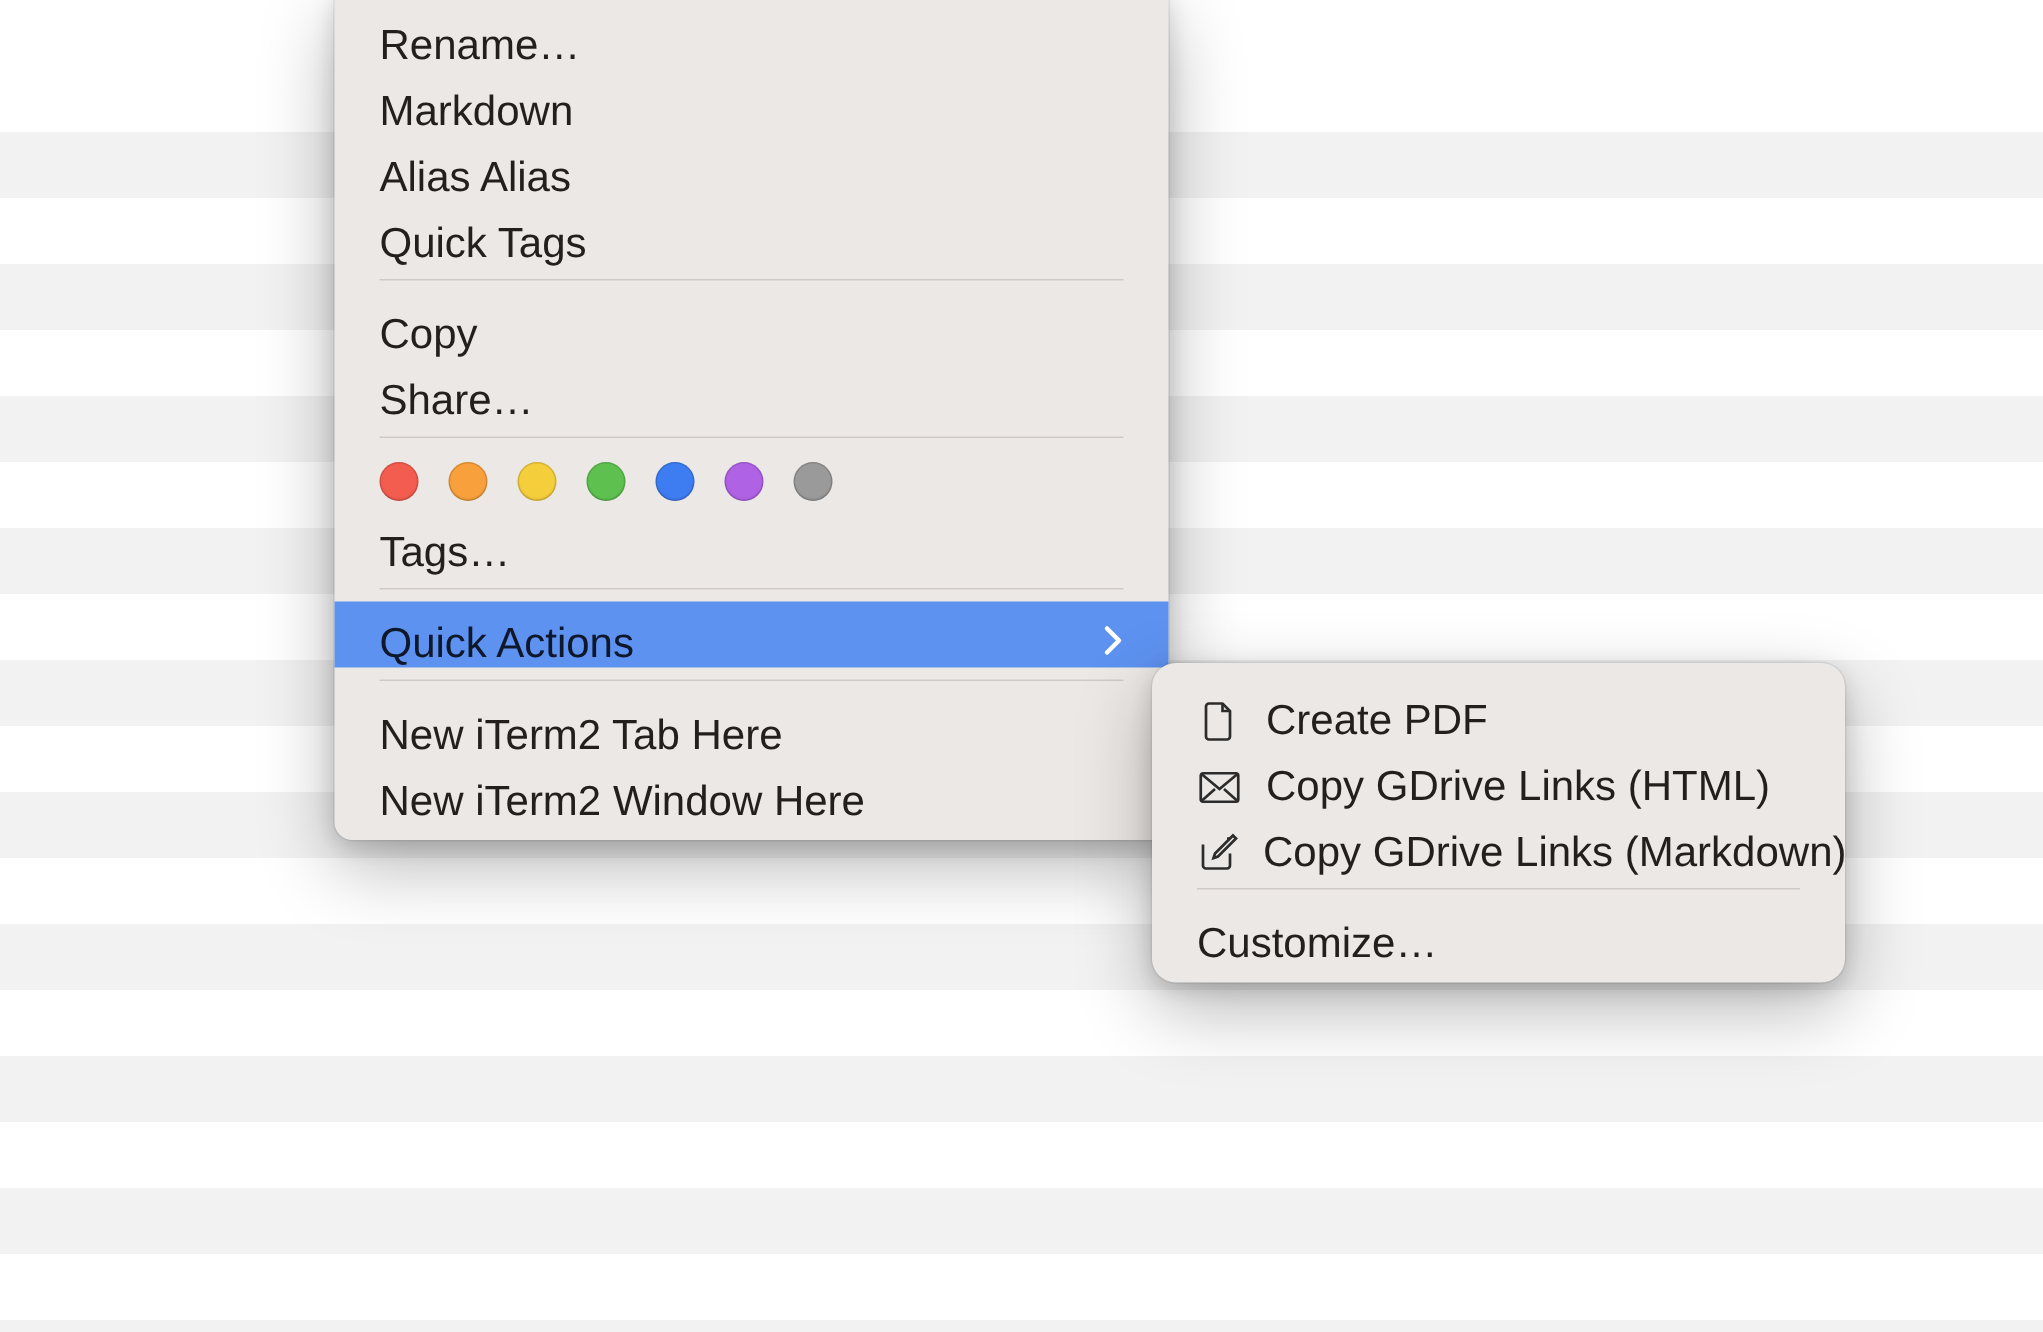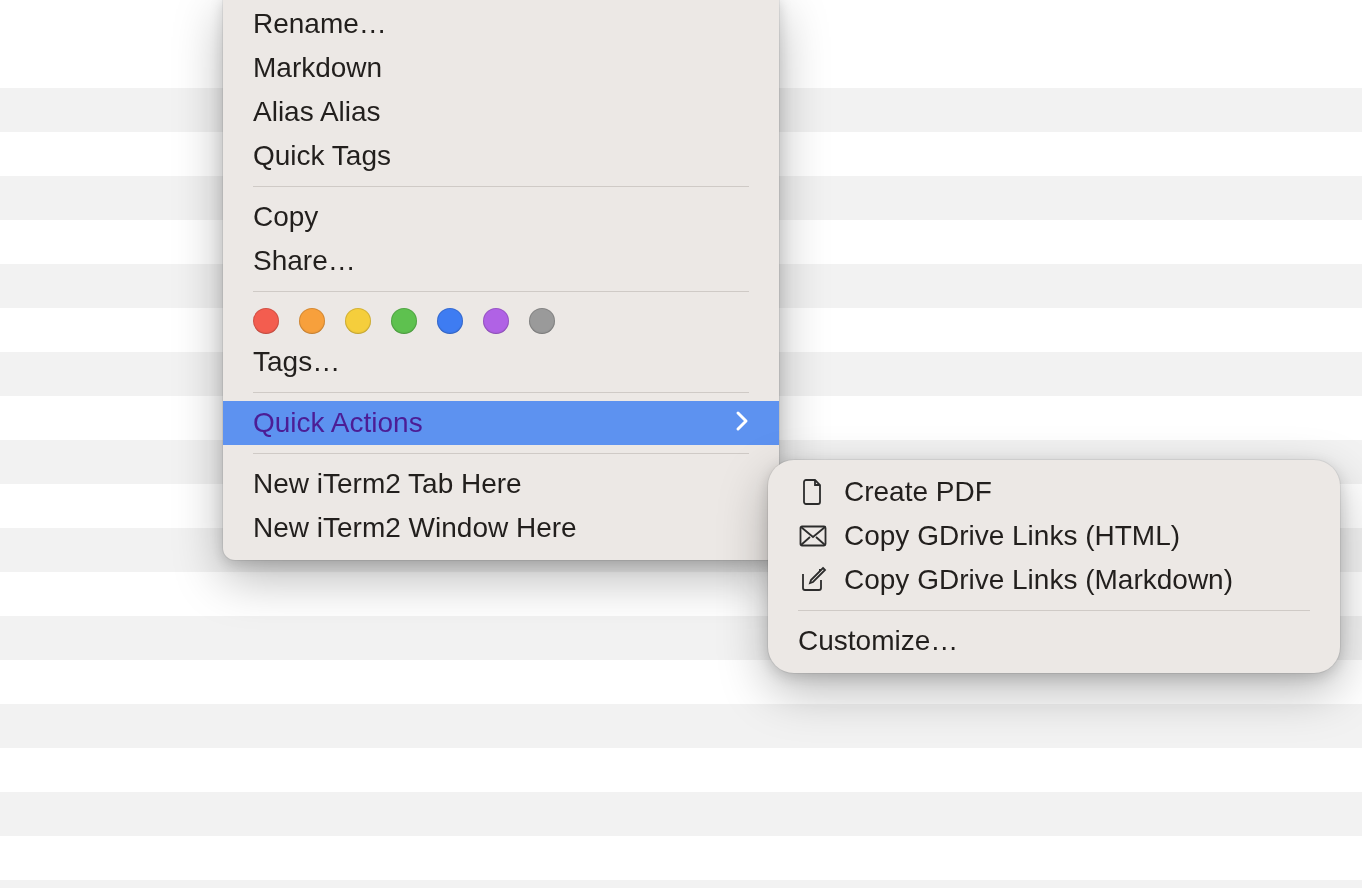--- a/index.html
+++ b/index.html
@@ -12,30 +12,30 @@
     .menu, .submenu {
       position:absolute;
       background:#ece8e5;
       border-radius:12px;
       box-shadow:0 0 0 1px rgba(0,0,0,0.06), 0 18px 50px rgba(0,0,0,0.28), 0 4px 14px rgba(0,0,0,0.15);
       font-size:28px;
       color:#221f1d;
       padding:6px 0 10px 0;
     }
     .menu { left:223px; top:-4px; width:556px; border-top-left-radius:0; border-top-right-radius:0; }
-    .submenu { left:768px; top:460px; width:572px; border-radius:26px; }
+    .submenu { left:768px; top:442px; width:462px; border-radius:16px; }
 
     .item {
-      display:flex; align-items:center;
+      display:flex; align-items:flex-end;
       height:44px;
       padding:0 30px;
       cursor:default;
       white-space:nowrap;
     }
-    .item.selected { background:#5d92f0; color:#4c1d95; }
+    .item.selected { background:#5d92f0; color:#0f172a; }
     .item.selected .chev path { stroke:#ffffff; }
     .item .chev { margin-left:auto; }
     .item .iconbox { width:30px; height:30px; margin-right:16px; display:flex; align-items:center; justify-content:center; color:#2c2c2c; }
     .item .iconbox svg { width:28px; height:28px; }
 
     .div { height:1px; background:#cfcac6; margin:8px 30px; }
 
     .tagrow { display:flex; align-items:center; gap:20px; padding:8px 30px 6px 30px; }
     .dot { width:26px; height:26px; border-radius:50%; box-shadow:inset 0 0 0 1px rgba(0,0,0,0.12), inset 0 -1px 2px rgba(0,0,0,0.12); cursor:default; }
     .spacer { height:4px; }

